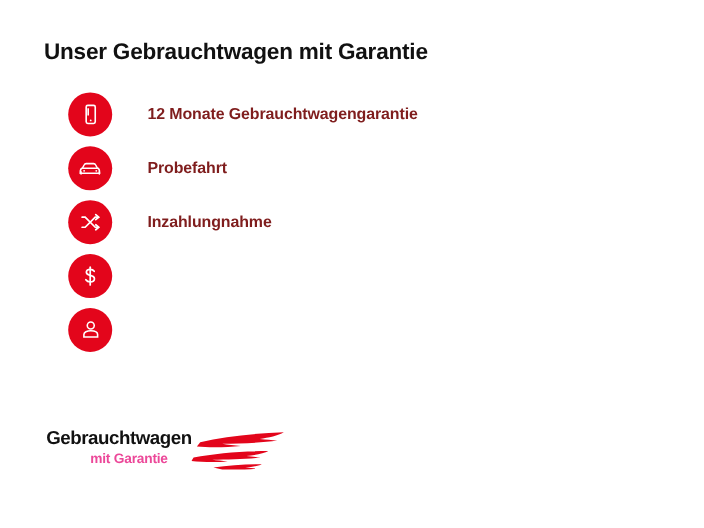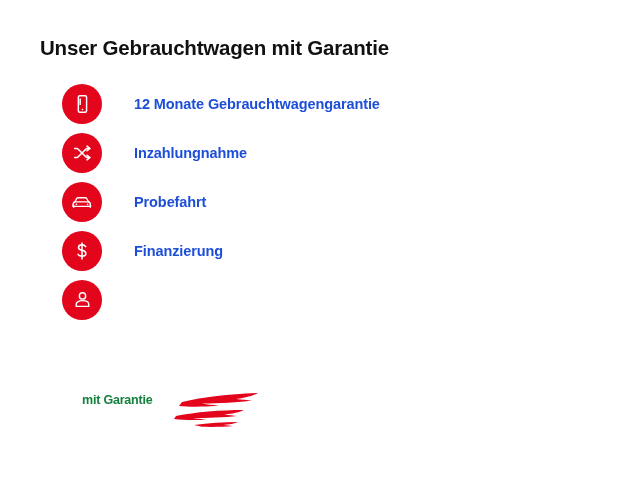--- a/index.html
+++ b/index.html
@@ -54,21 +54,21 @@
     align-items: center;
     justify-content: center;
   }
   .badge svg {
     display: block;
   }
   .feature-label {
     margin-left: 32px;
     font-size: 14.5px;
     font-weight: bold;
-    color: #1d4ed8;
+    color: #7f1d1d;
     letter-spacing: -0.1px;
   }
   .logo {
     position: absolute;
     left: 42px;
     bottom: 42px;
     width: 260px;
     height: 48px;
   }
   .logo-top {
@@ -76,21 +76,21 @@
     font-weight: bold;
     color: #111111;
     letter-spacing: -0.4px;
     line-height: 1;
   }
   .logo-bottom {
     margin-top: 4px;
     margin-left: 40px;
     font-size: 12.5px;
     font-weight: bold;
-    color: #15803d;
+    color: #ec4899;
     letter-spacing: -0.2px;
     line-height: 1;
   }
   .logo-swoosh {
     position: absolute;
     left: 132px;
     top: 2px;
     width: 92px;
     height: 40px;
     pointer-events: none;
@@ -113,66 +113,66 @@
           <rect x="8" y="3" width="9" height="18" rx="1.6"></rect>
           <line x1="10" y1="6" x2="10" y2="13"></line>
           <circle cx="12.5" cy="18" r="0.9" fill="#ffffff" stroke="none"></circle>
         </svg>
       </span>
       <span class="feature-label">12 Monate Gebrauchtwagengarantie</span>
     </li>
 
     <li class="feature-row">
       <span class="badge">
-        <svg width="22" height="22" viewBox="0 0 24 24" fill="none" stroke="#ffffff" stroke-width="1.7" stroke-linecap="round">
-          <path d="M4 7h3l10 10h3"></path>
-          <path d="M4 17h3L17 7h3"></path>
-          <path d="M17.5 4.5L20.5 7l-3 2.5"></path>
-          <path d="M17.5 14.5L20.5 17l-3 2.5"></path>
-        </svg>
-      </span>
-      <span class="feature-label">Inzahlungnahme</span>
-    </li>
-
-    <li class="feature-row">
-      <span class="badge">
         <svg width="24" height="24" viewBox="0 0 26 24" fill="none" stroke="#ffffff" stroke-width="1.5" stroke-linecap="round">
           <path d="M4 15.5v2.2M22 15.5v2.2"></path>
           <path d="M3.2 15.6c0-2.6 1-3.6 2.2-3.9l1.7-3.2c0.4-0.8 1-1.1 1.9-1.1h7.4c0.9 0 1.5 0.3 1.9 1.1l1.7 3.2c1.2 0.3 2.2 1.3 2.2 3.9v1.2H3.2z"></path>
           <line x1="5.6" y1="11.9" x2="20.4" y2="11.9"></line>
           <circle cx="7" cy="14.5" r="0.9" fill="#ffffff" stroke="none"></circle>
           <circle cx="19" cy="14.5" r="0.9" fill="#ffffff" stroke="none"></circle>
         </svg>
       </span>
       <span class="feature-label">Probefahrt</span>
     </li>
 
+    <li class="feature-row">
+      <span class="badge">
+        <svg width="22" height="22" viewBox="0 0 24 24" fill="none" stroke="#ffffff" stroke-width="1.7" stroke-linecap="round">
+          <path d="M4 7h3l10 10h3"></path>
+          <path d="M4 17h3L17 7h3"></path>
+          <path d="M17.5 4.5L20.5 7l-3 2.5"></path>
+          <path d="M17.5 14.5L20.5 17l-3 2.5"></path>
+        </svg>
+      </span>
+      <span class="feature-label">Inzahlungnahme</span>
+    </li>
+
 
     <li class="feature-row">
       <span class="badge">
         <svg width="22" height="22" viewBox="0 0 24 24" fill="none" stroke="#ffffff" stroke-width="1.7" stroke-linecap="round">
           <line x1="12" y1="3.2" x2="12" y2="20.8"></line>
           <path d="M16 7.2c-0.9-1.3-2.3-1.9-4-1.9-2.3 0-3.8 1.1-3.8 2.9 0 1.9 1.7 2.6 3.8 3.1 2.3 0.5 4.2 1.2 4.2 3.3 0 2-1.8 3.1-4.2 3.1-1.9 0-3.4-0.7-4.3-2.1"></path>
         </svg>
       </span>
-      <span class="feature-label">Finanzierung</span>
     </li>
 
     <li class="feature-row">
       <span class="badge">
         <svg width="23" height="23" viewBox="0 0 24 24" fill="none" stroke="#ffffff" stroke-width="1.5">
           <path d="M5.5 19.2v-2.4c0-2.3 2.9-3.6 6.5-3.6s6.5 1.3 6.5 3.6v2.4z"></path>
           <circle cx="12" cy="8.3" r="3.3"></circle>
         </svg>
       </span>
     </li>
 
   </ul>
 
   <div class="logo">
+    <div class="logo-top">Gebrauchtwagen</div>
     <div class="logo-bottom">mit Garantie</div>
     <svg class="logo-swoosh" viewBox="0 0 92 40">
       <path d="M8 10c22-5 48-8 76-9-5 3-14 5-22 6 6 0.5 11 1 16 1.5-13 2-34 3-50 3 5 1 11 1.5 17 2-14 1.5-30 1.5-40 0.5z" fill="#e3051b"></path>
       <path d="M2 24c20-4 44-6 68-6-4 2-12 4-20 4.5 5 0.5 9 1 13 1.5-12 1.5-30 2-44 2 4 0.5 9 1 14 1.5-12 1-24 0.5-33-0.5z" fill="#e3051b"></path>
       <path d="M20 33c14-2 30-3 44-3-3 1.5-9 2.5-15 3 4 0.3 7 0.7 10 1-9 1-22 1-31 0.8z" fill="#e3051b"></path>
     </svg>
   </div>
 
 </div>
 

